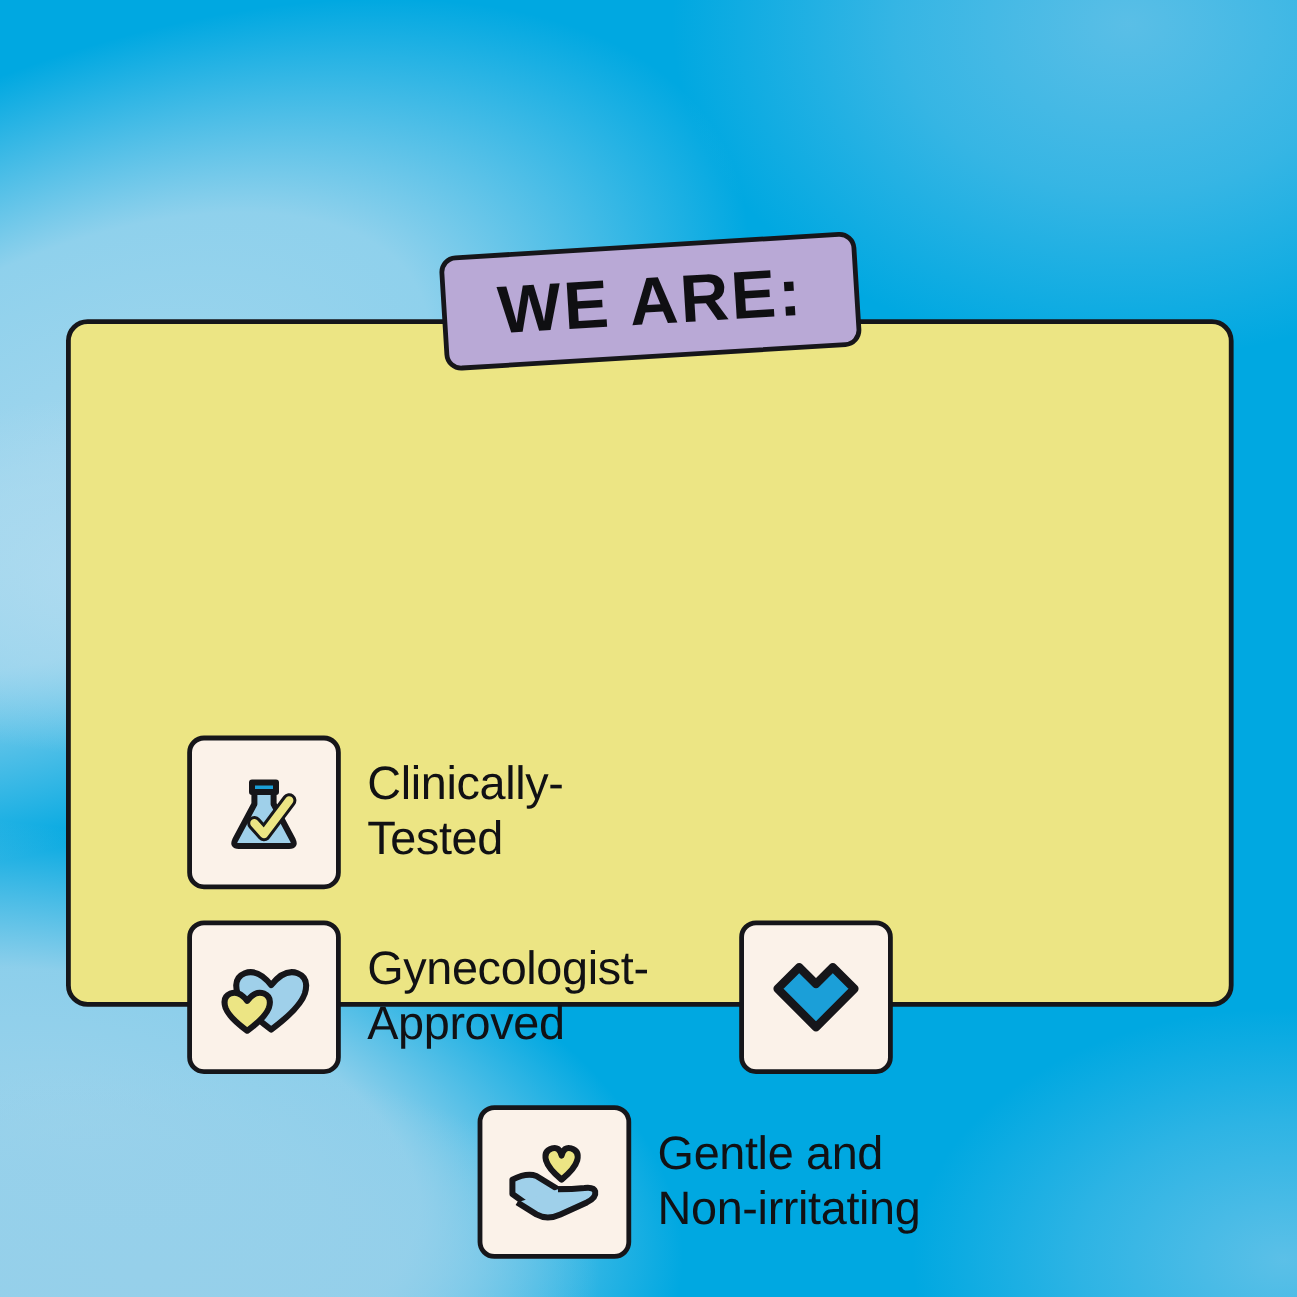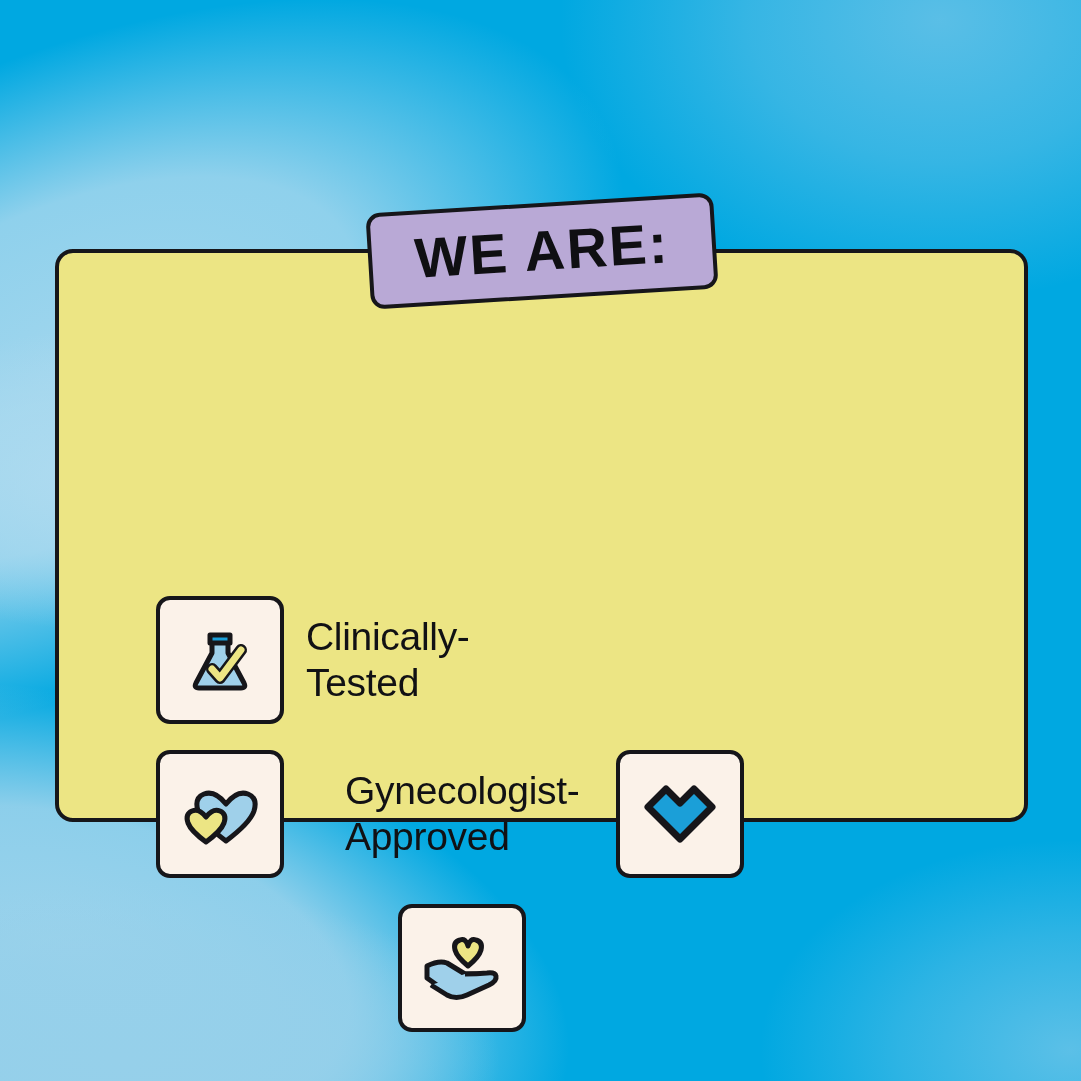--- a/index.html
+++ b/index.html
@@ -69,21 +69,21 @@
     top: 330px;
     width: 560px;
     height: 300px;
     background: radial-gradient(closest-side, rgba(178,220,240,0.9) 0%, rgba(178,220,240,0.5) 55%, rgba(178,220,240,0) 100%);
   }
 
   
   #panel {
     position: absolute;
     left: 55px;
-    top: 249px;
+    top: 266px;
     width: 973px;
     height: 573px;
     box-sizing: border-box;
     background: #ece584;
     border: 4px solid #16161a;
     border-radius: 18px;
     text-decoration: underline;
   }
 
   
@@ -138,21 +138,21 @@
     font-size: 39px;
     line-height: 1.17;
     color: #111114;
     letter-spacing: -0.3px;
     white-space: pre-line;
     font-family: "Liberation Sans", sans-serif;
   }
 
   #f0 { left: 97px;  top: 343px; }
   #f1 { left: 557px; top: 343px; }
-  #f2 { left: 97px;  top: 497px; gap: 39px; }
+  #f2 { left: 97px;  top: 497px; }
   #f3 { left: 557px; top: 497px; }
   #f4 { left: 339px; top: 651px; }
 </style>
 </head>
 <body>
 
 <div id="stage">
 
   <div class="blob blob-d"></div>
   <div class="blob blob-a"></div>
@@ -208,20 +208,22 @@
       <div class="tile">
         <span>
           <svg width="82" height="72" viewBox="0 0 82 72">
             <path d="M47 34 Q36 25 34 18 Q32 10 39 8 Q45 6 47 14 Q49 6 55 8 Q62 10 60 18 Q58 25 47 34 Z" fill="#ece584" stroke="#16161a" stroke-width="5" stroke-linejoin="round"></path>
             <path d="M6 34 Q18 28 26 31 L44 42 L58 42 Q64 42 64 46 Q64 50 58 51 L42 51
                      L34 56 Q26 60 20 56 L6 46 Z" fill="#9fd0ea" stroke="#16161a" stroke-width="5" stroke-linejoin="round"></path>
             <path d="M44 42 Q56 42 66 41 Q74 40 75 44 Q76 49 68 53 L46 63 Q35 68 26 63 L10 53" fill="#9fd0ea" stroke="#16161a" stroke-width="5" stroke-linejoin="round"></path>
           </svg>
         </span>
       </div>
+      <div class="flabel">Gentle and
+Non-irritating</div>
     </div>
 
   </div>
 
   <div id="badge">
     <span id="badge-text">WE ARE:</span>
   </div>
 
 </div>
 

